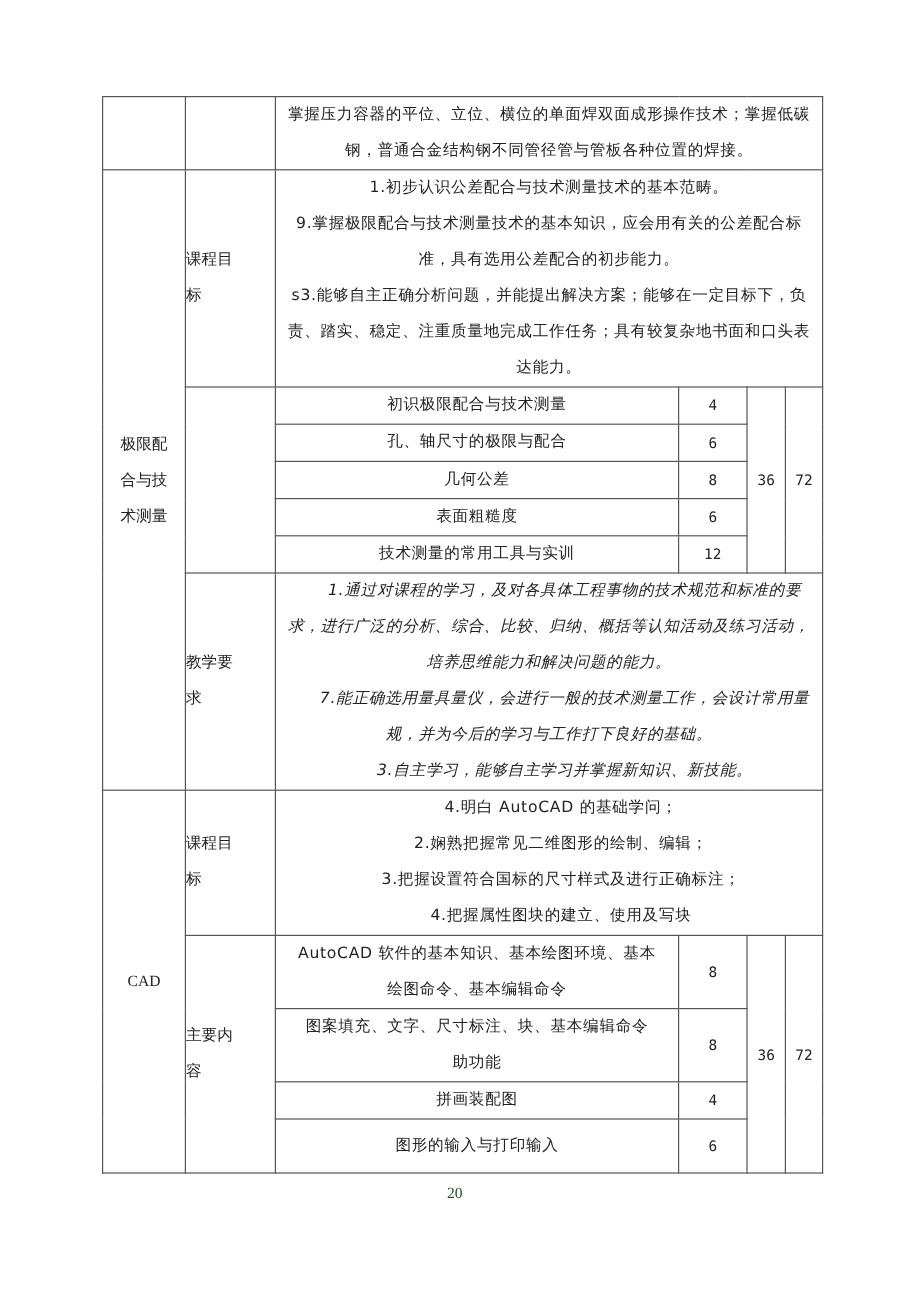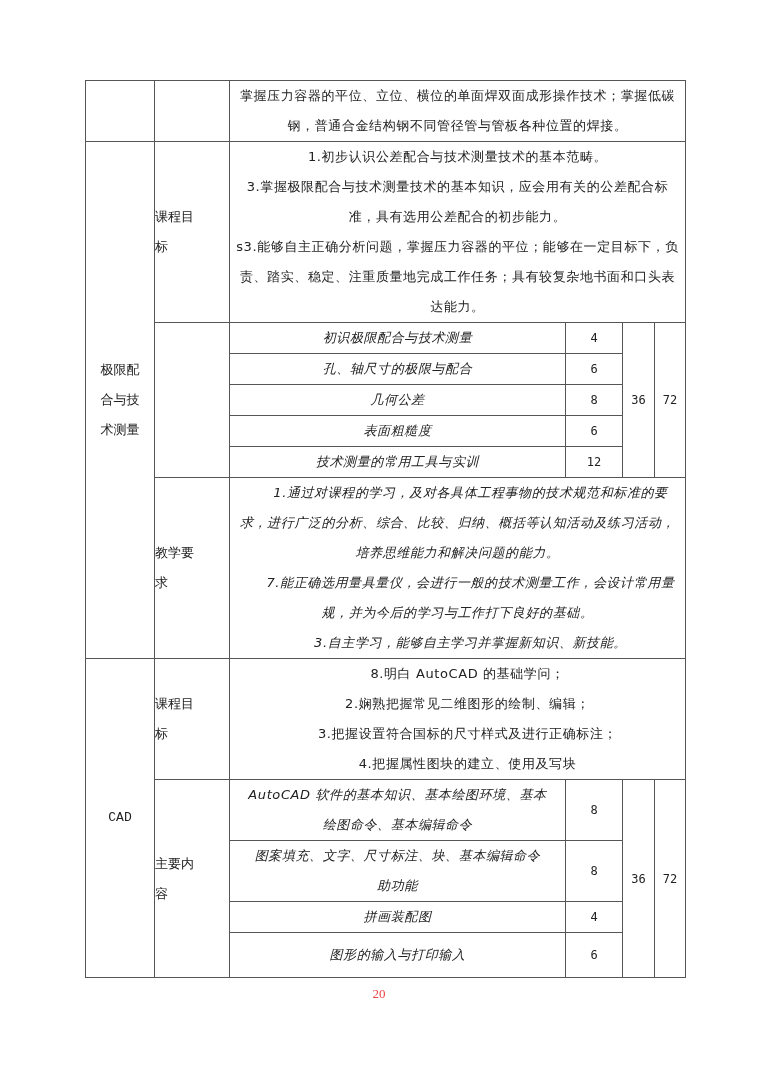--- a/index.html
+++ b/index.html
@@ -6,27 +6,27 @@
   body { width: 758px; height: 1075px; position: relative; overflow: hidden;
          font-family: "DejaVu Sans", "Liberation Sans", sans-serif; color: #222; }
   .page { position: absolute; left: 0; top: 0; width: 758px; height: 1075px; }
   table.curr { position: absolute; left: 85px; top: 80px; border-collapse: collapse;
                table-layout: fixed; width: 600px; }
   table.curr td { border: 1px solid #555; font-size: 13px; line-height: 30px;
                   padding: 0; vertical-align: middle; }
   .c-subject { text-align: center; font-family: Liberation Serif, serif; }
   .c-cat { text-align: left; }
   .c-text { padding: 0 6px !important; text-align: center; letter-spacing: 0.6px; }
-  .c-item { text-align: center; letter-spacing: 0.6px; font-style: italic; }
+  .c-item { text-align: center; letter-spacing: 0.6px; }
   .c-num { text-align: center; font-family: "DejaVu Sans Mono", "Liberation Mono", monospace; font-size: 12px !important; }
   .indent { text-indent: 26px; font-style: italic; }
   .para { display: block; }
   .page-num { position: absolute; left: 0; width: 758px; top: 986px; text-align: center;
-              font-family: "Liberation Serif", "DejaVu Serif", serif; font-size: 13px; color: #ef4444; }
-  .mono { font-family: Liberation Mono, monospace; font-size: 12px; }
+              font-family: "Liberation Serif", "DejaVu Serif", serif; font-size: 13px; color: #14532d; }
+  .mono { font-family: Liberation Serif, serif; font-size: 12px; }
 </style>
 </head>
 <body>
 
 <div class="page">
   <table class="curr">
     <colgroup>
       <col style="width:69px">
       <col style="width:75px">
       <col style="width:336px">
@@ -47,22 +47,22 @@
           <span class="para">极限配</span>
           <span class="para">合与技</span>
           <span class="para">术测量</span>
         </td>
         <td class="c-cat">
           <span class="para">课程目</span>
           <span class="para">标</span>
         </td>
         <td colspan="4" class="c-text">
           <span class="para">1.初步认识公差配合与技术测量技术的基本范畴。</span>
-          <span class="para">3.掌握极限配合与技术测量技术的基本知识，应会用有关的公差配合标准，具有选用公差配合的初步能力。</span>
-          <span class="para">s3.能够自主正确分析问题，掌握压力容器的平位；能够在一定目标下，负责、踏实、稳定、注重质量地完成工作任务；具有较复杂地书面和口头表达能力。</span>
+          <span class="para">9.掌握极限配合与技术测量技术的基本知识，应会用有关的公差配合标准，具有选用公差配合的初步能力。</span>
+          <span class="para">s3.能够自主正确分析问题，并能提出解决方案；能够在一定目标下，负责、踏实、稳定、注重质量地完成工作任务；具有较复杂地书面和口头表达能力。</span>
         </td>
       </tr>
 
       <tr style="height:31px">
         <td rowspan="5" class="c-cat"></td>
         <td class="c-item">初识极限配合与技术测量</td>
         <td class="c-num">4</td>
         <td rowspan="5" class="c-num">36</td>
         <td rowspan="5" class="c-num">72</td>
       </tr>
@@ -95,21 +95,21 @@
         </td>
       </tr>
 
       <tr style="height:119px">
         <td rowspan="5" class="c-subject mono">CAD</td>
         <td class="c-cat">
           <span class="para">课程目</span>
           <span class="para">标</span>
         </td>
         <td colspan="4" class="c-text" style="padding-left:26px !important">
-          <span class="para">8.明白 AutoCAD 的基础学问；</span>
+          <span class="para">4.明白 AutoCAD 的基础学问；</span>
           <span class="para">2.娴熟把握常见二维图形的绘制、编辑；</span>
           <span class="para">3.把握设置符合国标的尺寸样式及进行正确标注；</span>
           <span class="para">4.把握属性图块的建立、使用及写块</span>
         </td>
       </tr>
 
       <tr style="height:61px">
         <td rowspan="4" class="c-cat">
           <span class="para">主要内</span>
           <span class="para">容</span>

